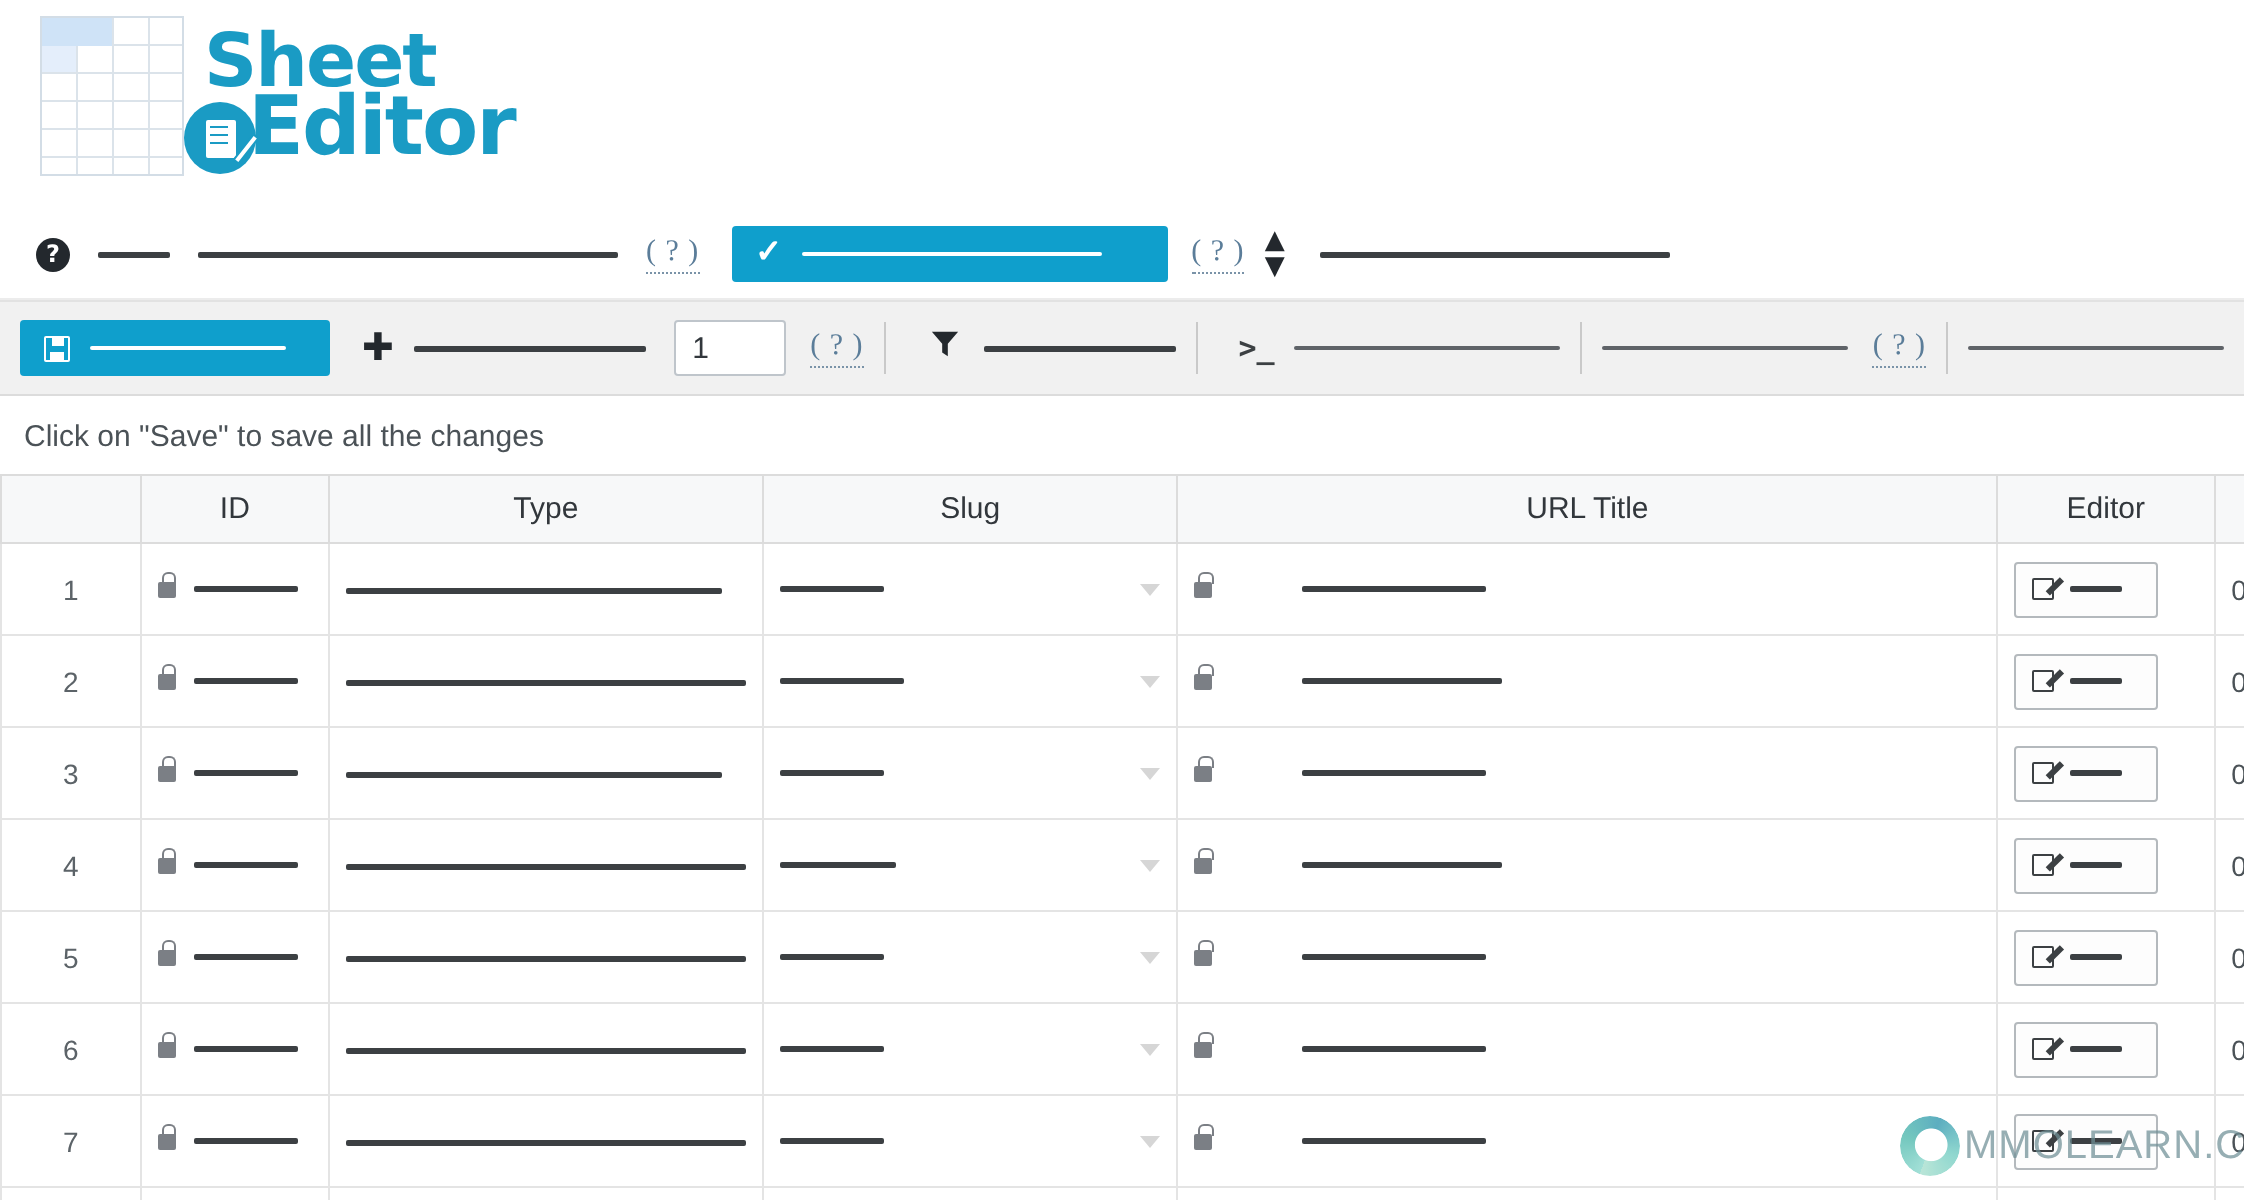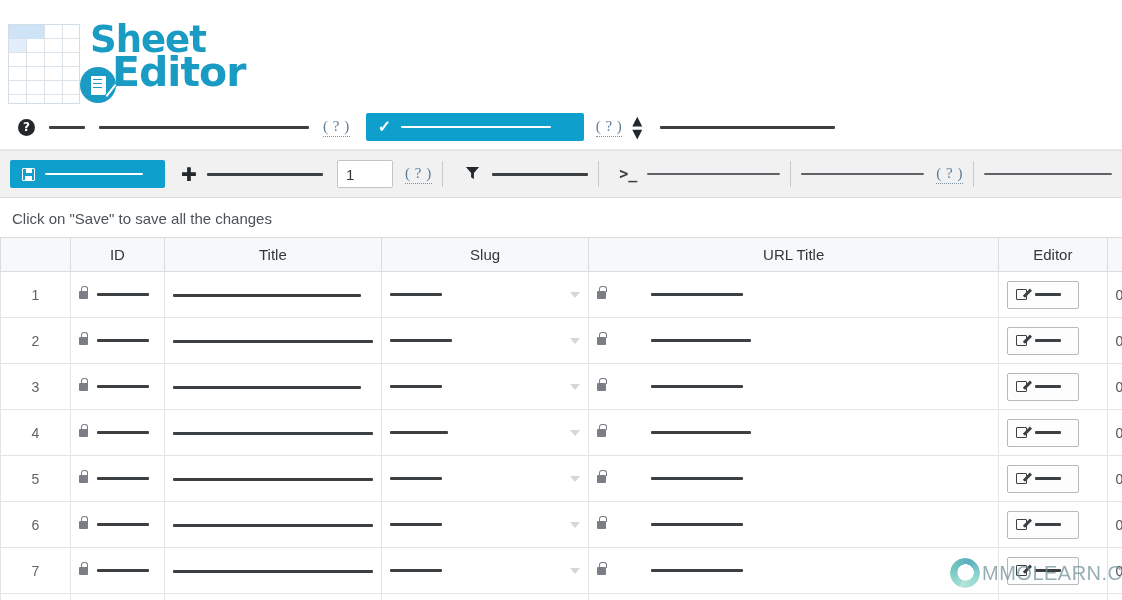--- a/index.html
+++ b/index.html
@@ -10,22 +10,22 @@
     overflow: hidden;
     background: #ffffff;
     font-family: "Liberation Sans", sans-serif;
     color: #32373c;
   }
   .app { position: relative; width: 1122px; height: 600px; overflow: hidden; }
 
   
   .logo-bar { height: 105px; position: relative; }
   .logo-wrap {
-    position: absolute; left: 8px; top: 8px;
-    display: flex;  margin-top: 16px;
+    position: absolute; left: 20px; top: 8px;
+    display: flex; align-items: center;
   }
   .logo-grid {
     width: 72px; height: 80px;
     border: 1px solid #d3dde6;
     background:
       repeating-linear-gradient(to right, transparent 0 17px, #dbe3ea 17px 18px),
       repeating-linear-gradient(to bottom, transparent 0 13px, #dbe3ea 13px 14px),
       #ffffff;
     position: relative;
   }
@@ -301,21 +301,21 @@
           <col class="c-title">
         <col class="c-type">
           <col class="c-slug">
           <col class="c-content">
           <col class="c-date">
       </colgroup>
       <thead>
         <tr>
           <th></th>
           <th>ID</th>
-          <th>Title</th>
+          <th>Type</th>
           <th>Slug</th>
           <th>URL Title</th>
           <th>Editor</th>
           <th>D</th>
         </tr>
       </thead>
       <tbody>
           <tr>
             <td class="rownum">1</td>
             <td>

